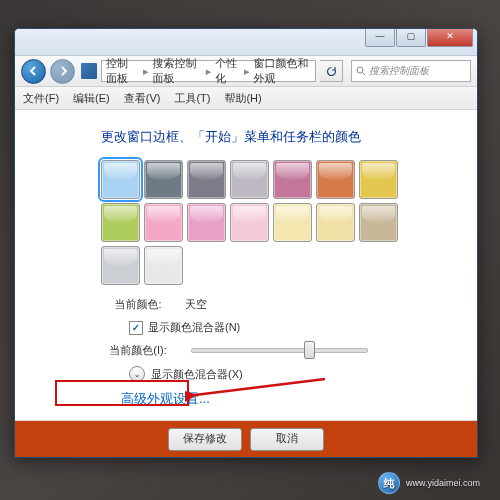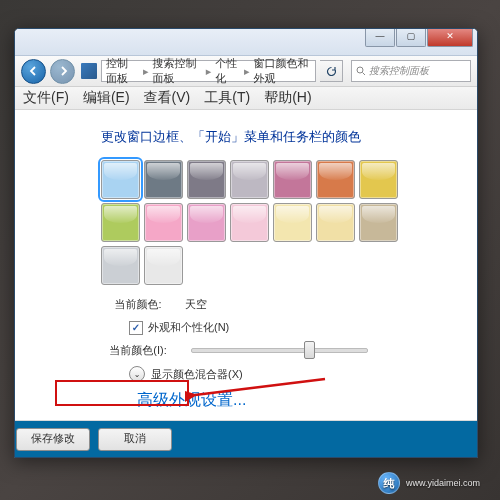--- a/index.html
+++ b/index.html
@@ -11,38 +11,38 @@
 .wbtn.close{background:linear-gradient(#e48882,#c0392a);color:#fff;width:44px}
 .navbar{height:30px;background:linear-gradient(#fafafa,#eaeaea);border-bottom:1px solid #d0d0d0;display:flex;align-items:center;padding:0 6px;gap:4px}
 .navbtn{width:23px;height:23px;border-radius:50%;background:radial-gradient(circle at 35% 30%,#5aa5dd,#1863a8);border:1px solid #145088;display:flex;align-items:center;justify-content:center;color:#fff}
 .navbtn.dis{background:radial-gradient(circle at 35% 30%,#9bb8d0,#7894b0);border-color:#7090a8}
 .addr-icon{width:16px;height:16px;background:linear-gradient(135deg,#3a7abd,#2a5a8d);border-radius:1px;margin-left:2px}
 .breadcrumb{flex:1;height:20px;background:#fff;border:1px solid #abadb3;display:flex;align-items:center;padding:0 4px;font-size:11px;color:#333}
 .bc-sep{color:#888;margin:0 4px}
 .refresh{width:22px;height:20px;border:1px solid #abadb3;border-left:none;background:linear-gradient(#f8f8f8,#e8e8e8);display:flex;align-items:center;justify-content:center;color:#246}
 .search{width:110px;height:20px;background:#fff;border:1px solid #abadb3;display:flex;align-items:center;padding:0 4px;margin-left:4px;color:#888;font-style:italic;font-size:10px}
 .search svg{margin-right:3px}
-.menubar{height:22px;background:linear-gradient(#f6f6f6,#eaeaea);border-bottom:1px solid #d4d4d4;display:flex;align-items:center;padding:0 8px;gap:14px;font-size:14px;color:#333}
+.menubar{height:22px;background:linear-gradient(#f6f6f6,#eaeaea);border-bottom:1px solid #d4d4d4;display:flex;align-items:center;padding:0 8px;gap:14px;font-size:11px;color:#333}
 .content{padding:18px 0 0 86px;position:relative;height:318px}
 .heading{color:#003399;font-size:13px;margin-bottom:14px}
 .swatches{display:flex;flex-wrap:wrap;gap:4px;width:336px;margin-bottom:12px}
 .sw{width:37px;height:37px;border:1px solid #999;border-radius:3px;position:relative;overflow:hidden;box-shadow:inset 0 0 0 1px rgba(255,255,255,.4)}
 .sw::after{content:"";position:absolute;left:2px;top:2px;right:2px;height:45%;background:linear-gradient(rgba(255,255,255,.65),rgba(255,255,255,.05));border-radius:2px 2px 50% 50%/2px 2px 8px 8px}
 .sw.sel{outline:2px solid #3399ff;outline-offset:1px}
 .row{display:flex;align-items:center;font-size:11px;color:#333;margin-bottom:8px}
 .row .lbl{width:74px;text-align:center;margin-right:10px}
 .cb{width:12px;height:12px;border:1px solid #888;background:#fff;margin-right:5px;display:inline-flex;align-items:center;justify-content:center;color:#2a5caa;font-size:10px;font-weight:bold}
 .slider{width:175px;height:3px;background:#ddd;border:1px solid #bbb;border-radius:2px;position:relative;margin-left:6px}
 .thumb{position:absolute;width:9px;height:16px;background:linear-gradient(#f4f4f4,#d8d8d8);border:1px solid #888;border-radius:2px;top:-8px;left:112px}
 .expand{display:flex;align-items:center;gap:6px;font-size:11px;color:#333;margin:6px 0 8px 28px}
 .chev{width:14px;height:14px;border:1px solid #888;border-radius:50%;background:linear-gradient(#fff,#e0e0e0);display:flex;align-items:center;justify-content:center;font-size:8px}
-.link{color:#0066cc;font-size:16px;margin-left:36px;display:inline-block}
+.link{color:#0066cc;font-size:13px;margin-left:20px;display:inline-block}
 .highlight{position:absolute;left:40px;top:270px;width:130px;height:22px;border:2px solid #d01010;pointer-events:none}
 .arrow-annot{position:absolute;left:170px;top:265px;pointer-events:none}
-.btnbar{position:absolute;bottom:0;left:0;right:0;height:36px;background:#0369a1;border-top:1px solid #dadada;display:flex;align-items:center;justify-content:flex-start;padding:0 1px;gap:8px}
+.btnbar{position:absolute;bottom:0;left:0;right:0;height:36px;background:#c2410c;border-top:1px solid #dadada;display:flex;align-items:center;justify-content:center;padding:0 1px;gap:8px}
 .btn{min-width:72px;height:21px;background:linear-gradient(#f4f4f4,#e2e2e2);border:1px solid #8e8e8e;border-radius:3px;font-size:11px;line-height:19px;text-align:center;color:#333}
 .wm{position:absolute;right:20px;bottom:6px;display:flex;align-items:center;gap:6px;color:#fff;font-size:11px;text-shadow:0 1px 2px rgba(0,0,0,.8)}
 .wm-icon{width:20px;height:20px;border-radius:50%;background:radial-gradient(circle at 35% 30%,#6ab8ff,#1863a8);border:1px solid rgba(255,255,255,.3);display:flex;align-items:center;justify-content:center;color:#fff;font-weight:bold;font-size:11px}
 .wm-sub{font-size:9px;opacity:.85}
 </style>
 </head>
 <body>
 
 <div class="desktop">
   <div class="window">
@@ -118,21 +118,21 @@
           <div class="sw" style="background: rgb(232, 232, 232);"></div>
         </div>
 
       <div class="row">
         <span class="lbl">当前颜色:</span>
         <span>天空</span>
       </div>
 
       <div class="row" style="margin-left:28px">
         <span class="cb">✓</span>
-        <span>外观和个性化(N)</span>
+        <span>显示颜色混合器(N)</span>
       </div>
 
       <div class="row">
         <span class="lbl">当前颜色(I):</span>
         <div class="slider">
             <div class="thumb"></div>
           </div>
       </div>
 
       <div class="expand">

